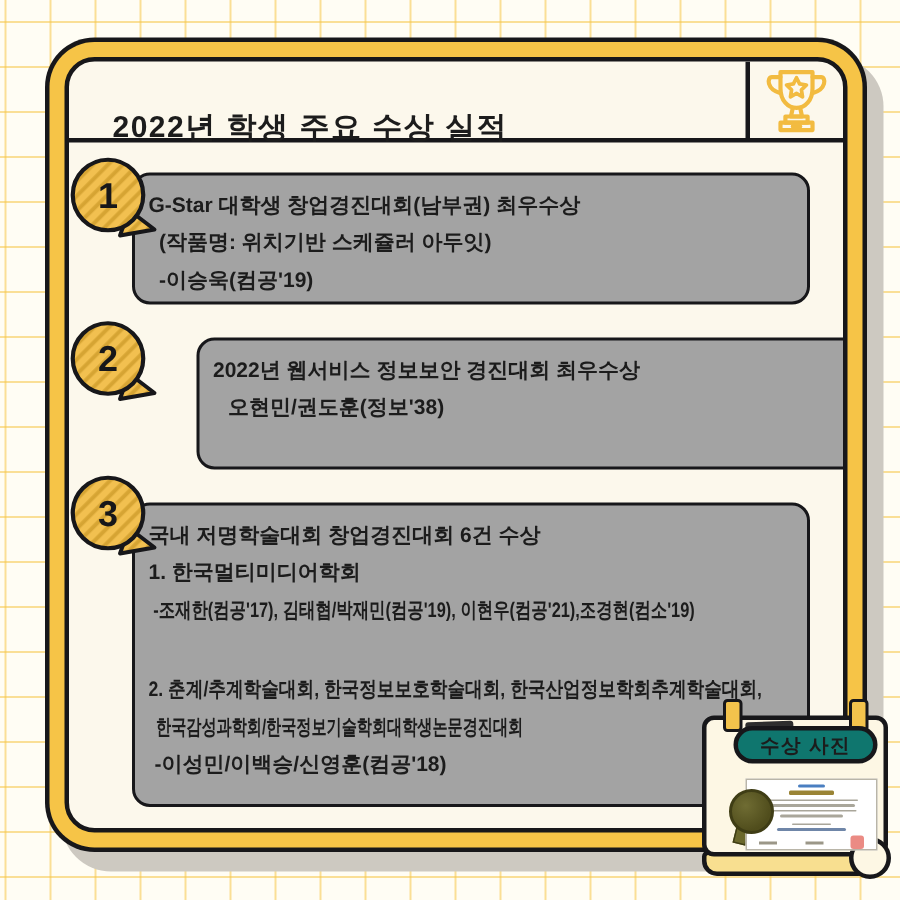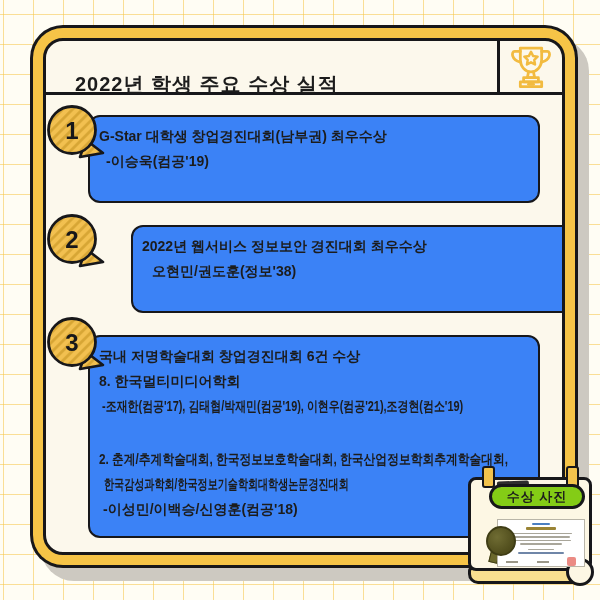--- a/index.html
+++ b/index.html
@@ -29,21 +29,21 @@
     flex:1;display:flex;align-items:center;padding-left:29px;
     font-size:20px;font-weight:800;letter-spacing:1px;white-space:nowrap;margin-top:36px;
   }
   .trophy-cell{
     width:62px;border-left:3px solid #17171a;
     display:flex;align-items:center;justify-content:center;
   }
   
   .box{
     position:absolute;left:42px;width:452px;
-    background:#3b82f6;border:2.5px solid #17171a;border-radius:12px;
+    background:#a3a3a3;border:2.5px solid #17171a;border-radius:12px;
     overflow:hidden;font-weight:700;font-size:14px;
     padding:7px 8px 0 9px;box-sizing:border-box;
   }
   .box1{top:74px;height:88px;}
   .box2{top:184px;height:88px;margin-left:43px;}
   .box3{top:294px;height:203px;}
   .ln{height:25px;line-height:25px;white-space:nowrap;transform-origin:0 50%;}
   .ind1{padding-left:4px;}
   .ind2{padding-left:7px;}
   .ind3{padding-left:10px;}
@@ -64,21 +64,21 @@
     position:absolute;width:9px;height:18px;top:466px;
     background:#f3c34c;border:2.5px solid #17171a;border-radius:3px;z-index:7;
   }
   .pin-l{left:482px;} .pin-r{left:566px;}
   .photo-corner{
     position:absolute;left:497px;top:481px;width:32px;height:11px;
     background:#2e2e2e;border-radius:2px;z-index:5;transform:rotate(-2deg);
   }
   .pill{
     position:absolute;left:489px;top:484px;width:96px;height:25px;
-    background:#84cc16;border:3px solid #17171a;border-radius:15px;
+    background:#0f766e;border:3px solid #17171a;border-radius:15px;
     box-sizing:border-box;z-index:7;display:flex;align-items:center;justify-content:center;
     font-size:13px;font-weight:800;letter-spacing:1px;
   }
   .cert{
     position:absolute;left:497px;top:519px;width:88px;height:48px;
     background:#ffffff;border:1px solid #b9b5a8;z-index:6;
     display:flex;flex-direction:column;align-items:center;padding-top:3px;box-sizing:border-box;
   }
   .bar{border-radius:1px;}
   .logo-bar{width:18px;height:3px;background:#4a7fc1;margin-bottom:2px;}
@@ -135,41 +135,42 @@
         <path d="M19,43 H37 V48 H19 Z"></path>
         <path d="M15,48 H41 V54 H15 Z"></path>
         <path d="M25,51 H31"></path>
         <path stroke-width="3" d="M28,11.5 l2.5,5 5.6,.9 -4.1,4 .9,5.6 -4.9,-2.7 -4.9,2.7 .9,-5.6 -4.1,-4 5.6,-.9 Z"></path>
       </svg>
     </div>
   </div>
 
   <div class="box box1">
     <div class="ln">G-Star 대학생 창업경진대회(남부권) 최우수상</div>
+    <div class="ln ind2">(작품명: 위치기반 스케쥴러 아두잇)</div>
     <div class="ln ind2">-이승욱(컴공'19)</div>
   </div>
   <svg class="badge b1" viewBox="0 0 60 60">
     <path d="M40,36 L57,49 L34,53 Z" fill="url(#hatch)" stroke="#17171a" stroke-width="2.6" stroke-linejoin="round"></path>
     <circle cx="26" cy="26" r="23.5" fill="url(#hatch)" stroke="#17171a" stroke-width="2.8"></circle>
     <text x="26" y="34.5" text-anchor="middle" font-size="24" font-weight="bold" fill="#17171a" font-family="Liberation Sans, DejaVu Sans, sans-serif">1</text>
   </svg>
 
   <div class="box box2">
     <div class="ln">2022년 웹서비스 정보보안 경진대회 최우수상</div>
     <div class="ln ind3">오현민/권도훈(정보'38)</div>
   </div>
   <svg class="badge b2" viewBox="0 0 60 60">
     <path d="M40,36 L57,49 L34,53 Z" fill="url(#hatch)" stroke="#17171a" stroke-width="2.6" stroke-linejoin="round"></path>
     <circle cx="26" cy="26" r="23.5" fill="url(#hatch)" stroke="#17171a" stroke-width="2.8"></circle>
     <text x="26" y="34.5" text-anchor="middle" font-size="24" font-weight="bold" fill="#17171a" font-family="Liberation Sans, DejaVu Sans, sans-serif">2</text>
   </svg>
 
   <div class="box box3">
     <div class="ln">국내 저명학술대회 창업경진대회 6건 수상</div>
-    <div class="ln">8. 한국멀티미디어학회</div>
+    <div class="ln">1. 한국멀티미디어학회</div>
     <div class="ln ind1 sx78">-조재한(컴공'17), 김태협/박재민(컴공'19), 이현우(컴공'21),조경현(컴소'19)</div>
     <div class="ln gap sx84">2. 춘계/추계학술대회, 한국정보보호학술대회, 한국산업정보학회추계학술대회,</div>
     <div class="ln ind2 sx72">한국감성과학회/한국정보기술학회대학생논문경진대회</div>
     <div class="ln ind1">-이성민/이백승/신영훈(컴공'18)</div>
   </div>
   <svg class="badge b3" viewBox="0 0 60 60">
     <path d="M40,36 L57,49 L34,53 Z" fill="url(#hatch)" stroke="#17171a" stroke-width="2.6" stroke-linejoin="round"></path>
     <circle cx="26" cy="26" r="23.5" fill="url(#hatch)" stroke="#17171a" stroke-width="2.8"></circle>
     <text x="26" y="34.5" text-anchor="middle" font-size="24" font-weight="bold" fill="#17171a" font-family="Liberation Sans, DejaVu Sans, sans-serif">3</text>
   </svg>

